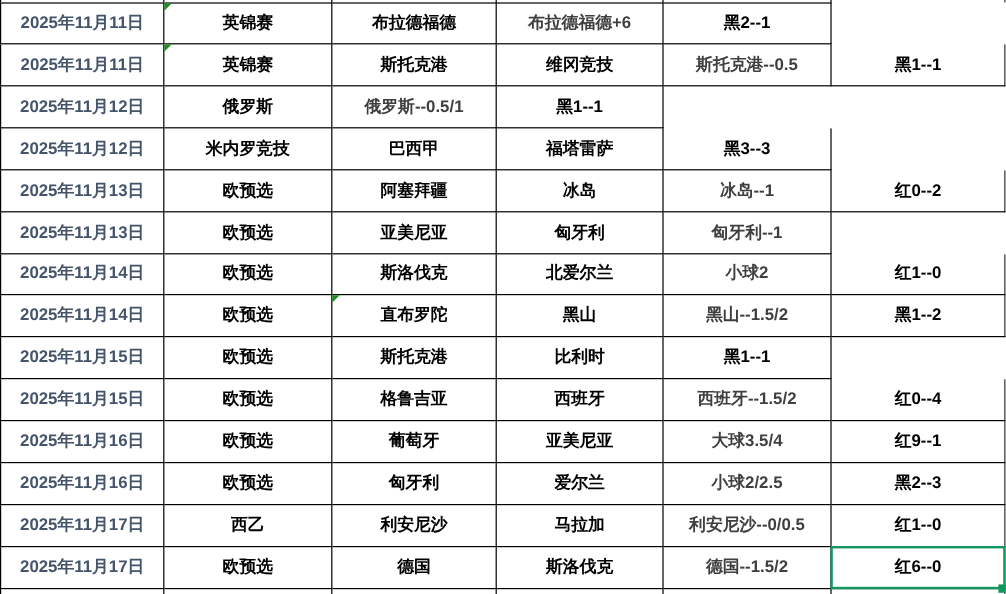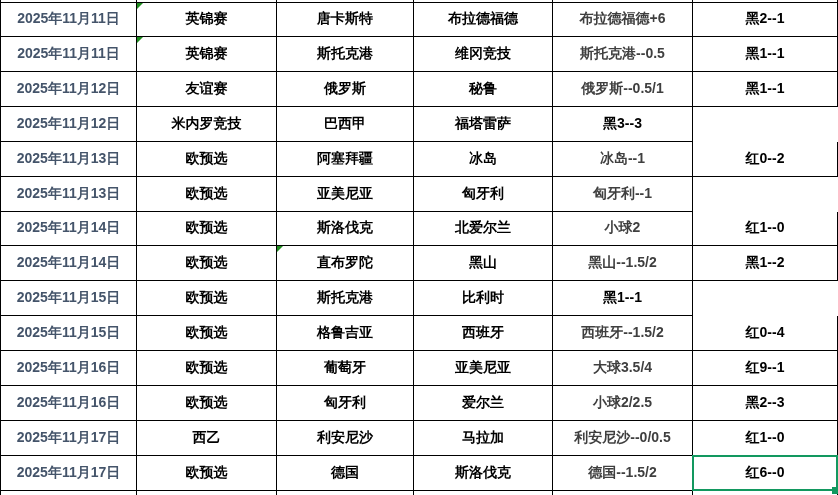--- a/index.html
+++ b/index.html
@@ -60,23 +60,20 @@
 
   <div class="table-body">
   <div class="grid-row data-row">
     <div class="cell col-date">
       <span class="cell-text">2025年11月11日</span>
     </div>
     <div class="cell col-league">
       <span class="cell-text">英锦赛</span>
     <div class="indicator-triangle"></div>
         </div>
-    <div class="cell col-home">
-      <span class="cell-text">唐卡斯特</span>
-    </div>
     <div class="cell col-away">
       <span class="cell-text">布拉德福德</span>
     </div>
     <div class="cell col-handicap">
       <span class="cell-text">布拉德福德+6</span>
     </div>
     <div class="cell col-result">
       <span class="cell-text">黑2--1</span>
     </div>
   </div>
@@ -100,28 +97,22 @@
     </div>
     <div class="cell col-result">
       <span class="cell-text">黑1--1</span>
     </div>
   </div>
 
   <div class="grid-row data-row">
     <div class="cell col-date">
       <span class="cell-text">2025年11月12日</span>
     </div>
-    <div class="cell col-league">
-      <span class="cell-text">友谊赛</span>
-    </div>
     <div class="cell col-home">
       <span class="cell-text">俄罗斯</span>
-    </div>
-    <div class="cell col-away">
-      <span class="cell-text">秘鲁</span>
     </div>
     <div class="cell col-handicap">
       <span class="cell-text">俄罗斯--0.5/1</span>
     </div>
     <div class="cell col-result">
       <span class="cell-text">黑1--1</span>
     </div>
   </div>
 
   <div class="grid-row data-row">

